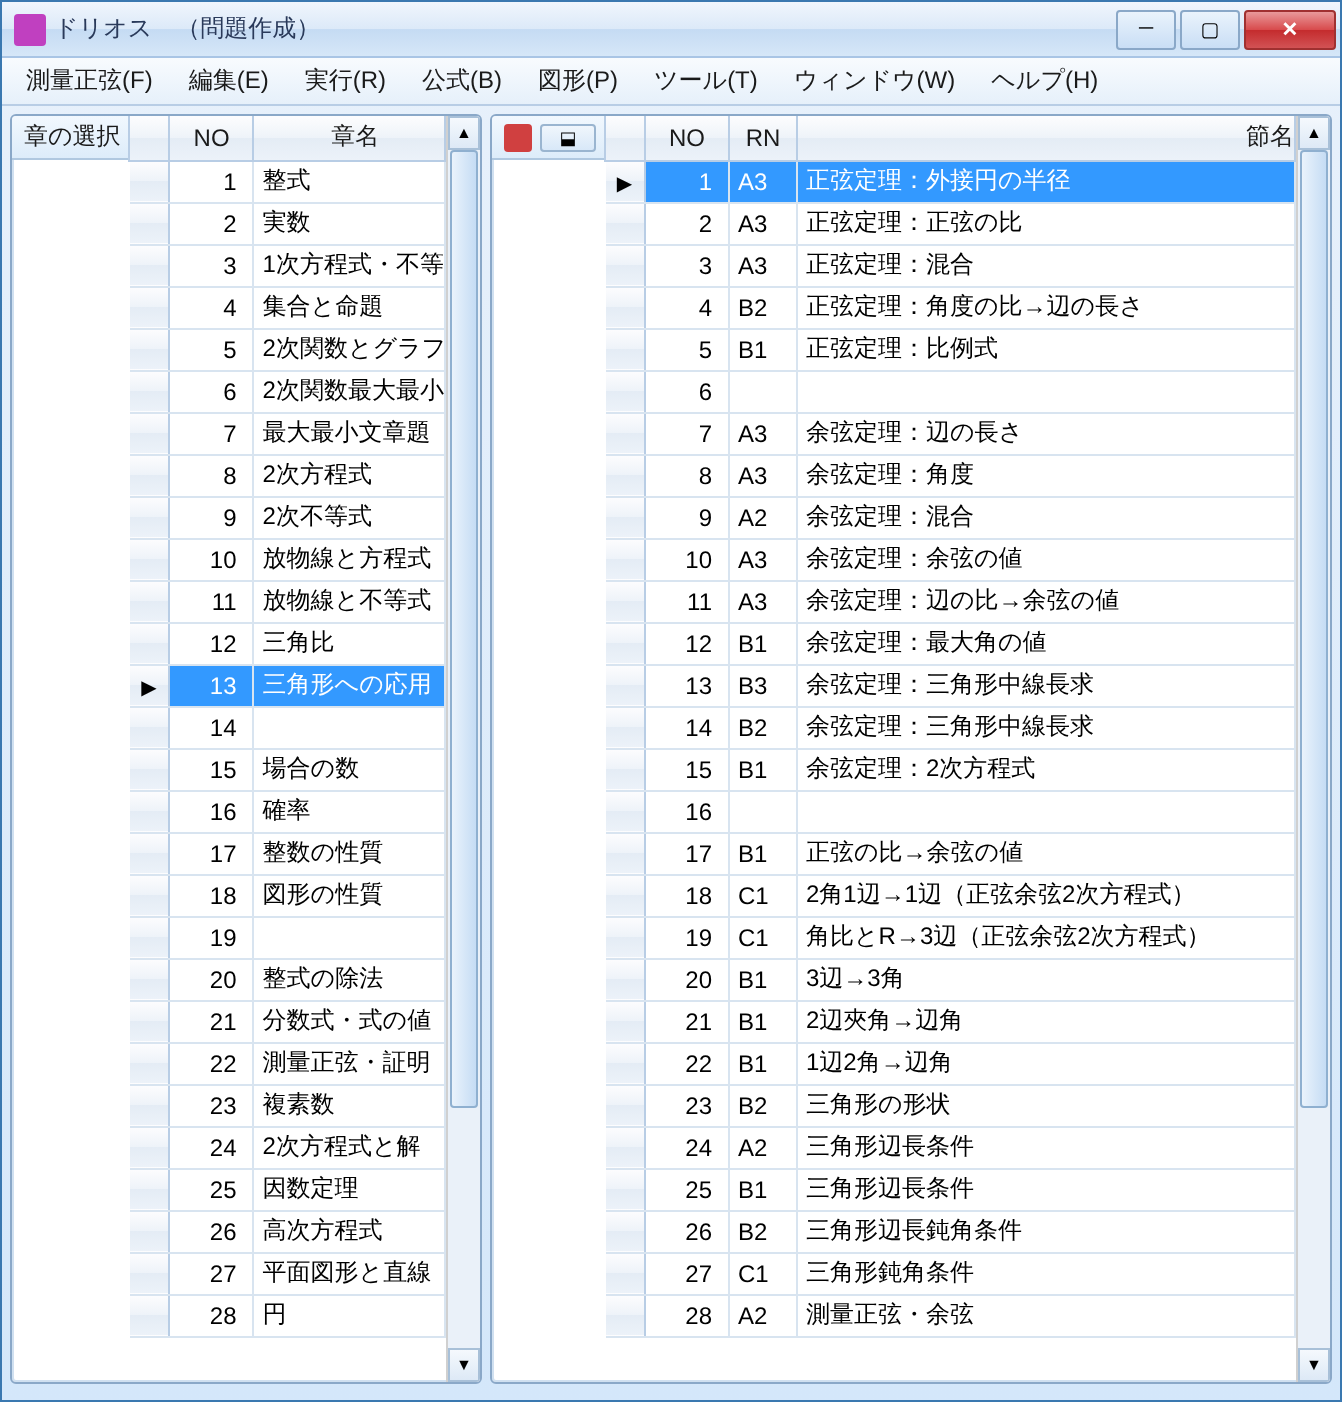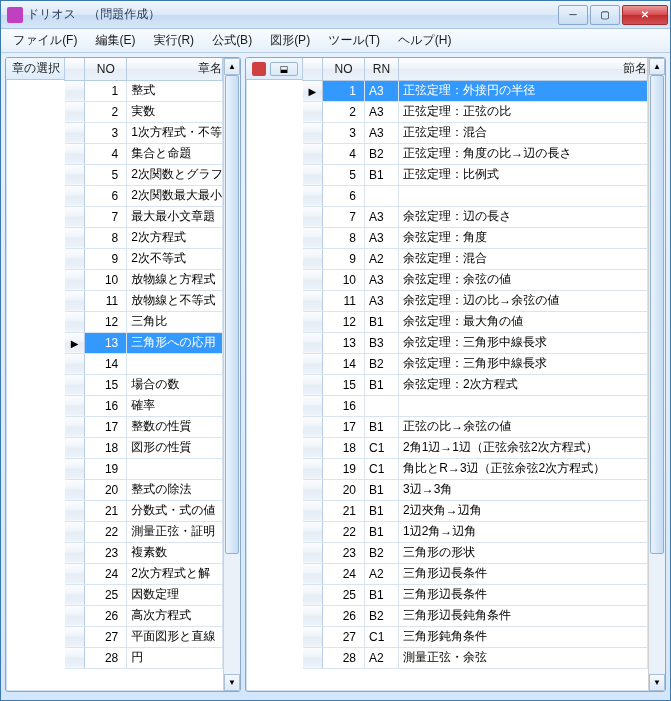--- a/index.html
+++ b/index.html
@@ -160,26 +160,27 @@
     <div class="icon"></div>
     <div class="title">ドリオス　（問題作成）</div>
     <div class="win-btns">
       <div class="win-btn">─</div>
       <div class="win-btn">▢</div>
       <div class="win-btn close">✕</div>
     </div>
   </div>
 
   <div class="menubar" id="menubar">
-      <div class="menu-item">ファイル(F)</div>
+      <div class="menu-item">測量正弦(F)</div>
       <div class="menu-item">編集(E)</div>
       <div class="menu-item">実行(R)</div>
       <div class="menu-item">公式(B)</div>
       <div class="menu-item">図形(P)</div>
       <div class="menu-item">ツール(T)</div>
+      <div class="menu-item">ウィンドウ(W)</div>
       <div class="menu-item">ヘルプ(H)</div>
     </div>
 
   <div class="client">
 
     <div class="panel panel-left">
       <div class="panel-header">
         <span class="ptitle">章の選択</span>
       </div>
       <div class="grid-wrap">
@@ -187,21 +188,21 @@
           <table class="grid">
             <colgroup>
               <col class="c-rowhead">
                 <col class="c-no">
                 <col class="c-name">
             </colgroup>
             <thead>
               <tr>
                 <th class="rowhead"></th>
                 <th>NO</th>
-                <th style="text-align:right;padding-left:6px">章名</th>
+                <th style="text-align:center;padding-left:6px">章名</th>
               </tr>
             </thead>
             <tbody id="left-body">
                 <tr>
                   <td class="rowhead"></td>
                   <td class="num">1</td>
                   <td>整式</td>
                 </tr>
                 <tr>
                   <td class="rowhead"></td>

